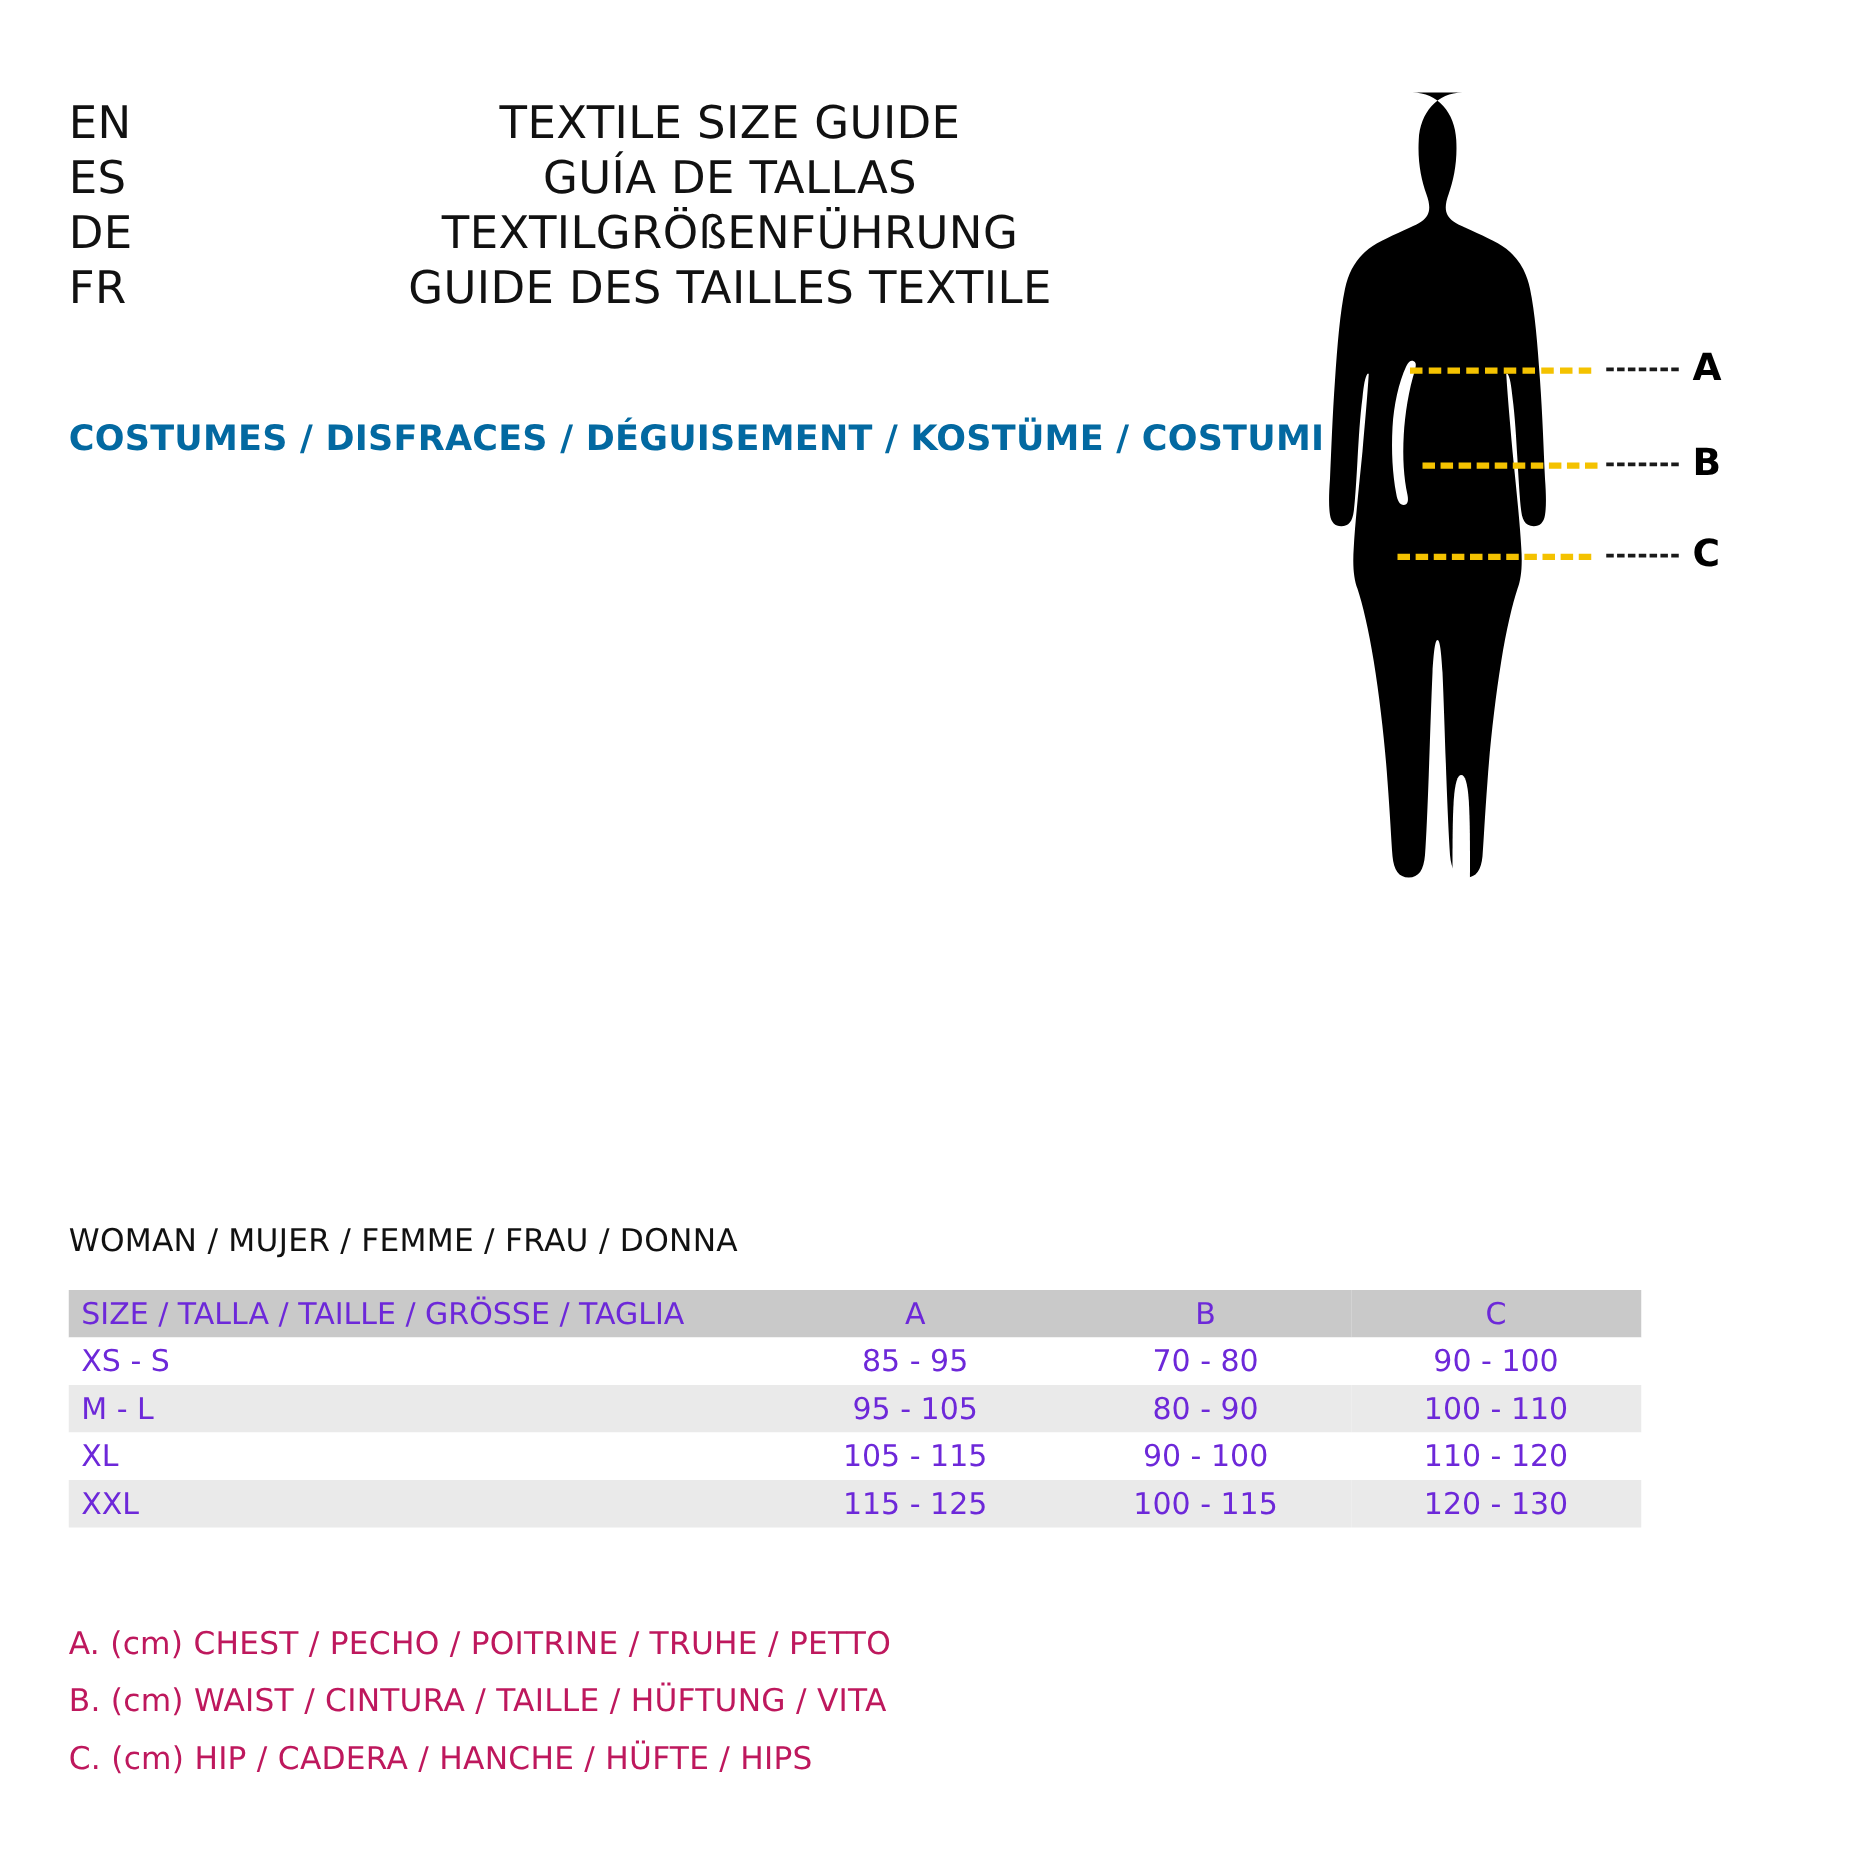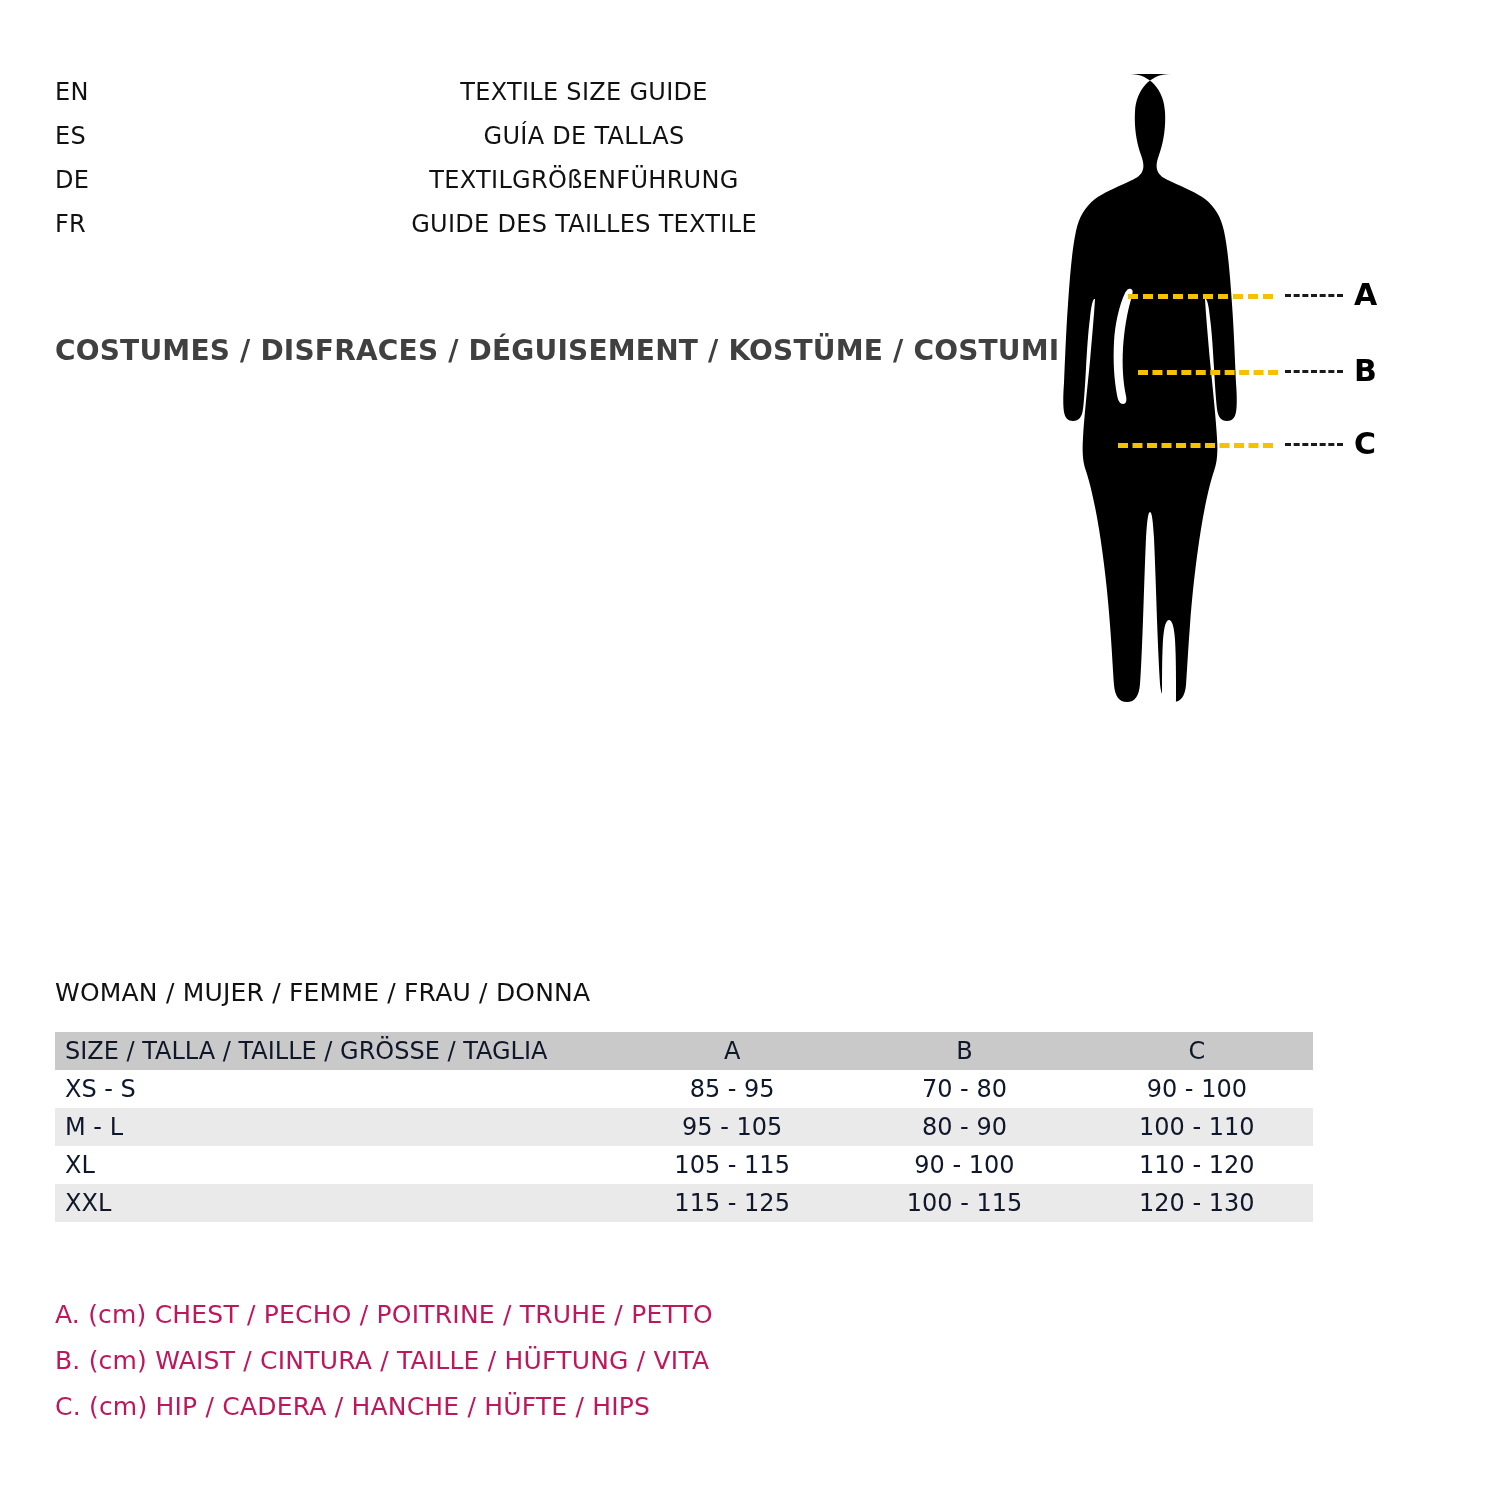--- a/index.html
+++ b/index.html
@@ -25,41 +25,41 @@
   .lang-block {
     position: absolute;
     left: 55px;
     top: 78px;
     width: 980px;
   }
   .lang-row {
     display: flex;
     align-items: baseline;
     height: 44px;
-    font-size: 24px;
+    font-size: 36px;
     letter-spacing: 0.3px;
     color: #111111;
   }
   .lang-code {
     width: 78px;
     flex: 0 0 78px;
   }
   .lang-text {
     flex: 1 1 auto;
     text-align: center;
   }
 
   .costumes-line {
     position: absolute;
     left: 55px;
     top: 334px;
     font-size: 28px;
     font-weight: bold;
     letter-spacing: 0.2px;
-    color: #404040;
+    color: #0369a1;
   }
 
   
   .figure-area {
     position: absolute;
     left: 1020px;
     top: 60px;
     width: 420px;
     height: 880px;
   }
@@ -108,21 +108,21 @@
     color: #111111;
     letter-spacing: 0.2px;
   }
   table.size-table {
     position: absolute;
     left: 55px;
     top: 1032px;
     width: 1258px;
     border-collapse: collapse;
     font-size: 24px;
-    color: #0f172a;
+    color: #6d28d9;
   }
   table.size-table th,
   table.size-table td {
     padding: 0;
     height: 38px;
     font-weight: normal;
     text-align: center;
     vertical-align: middle;
   }
   table.size-table th.head-size,

